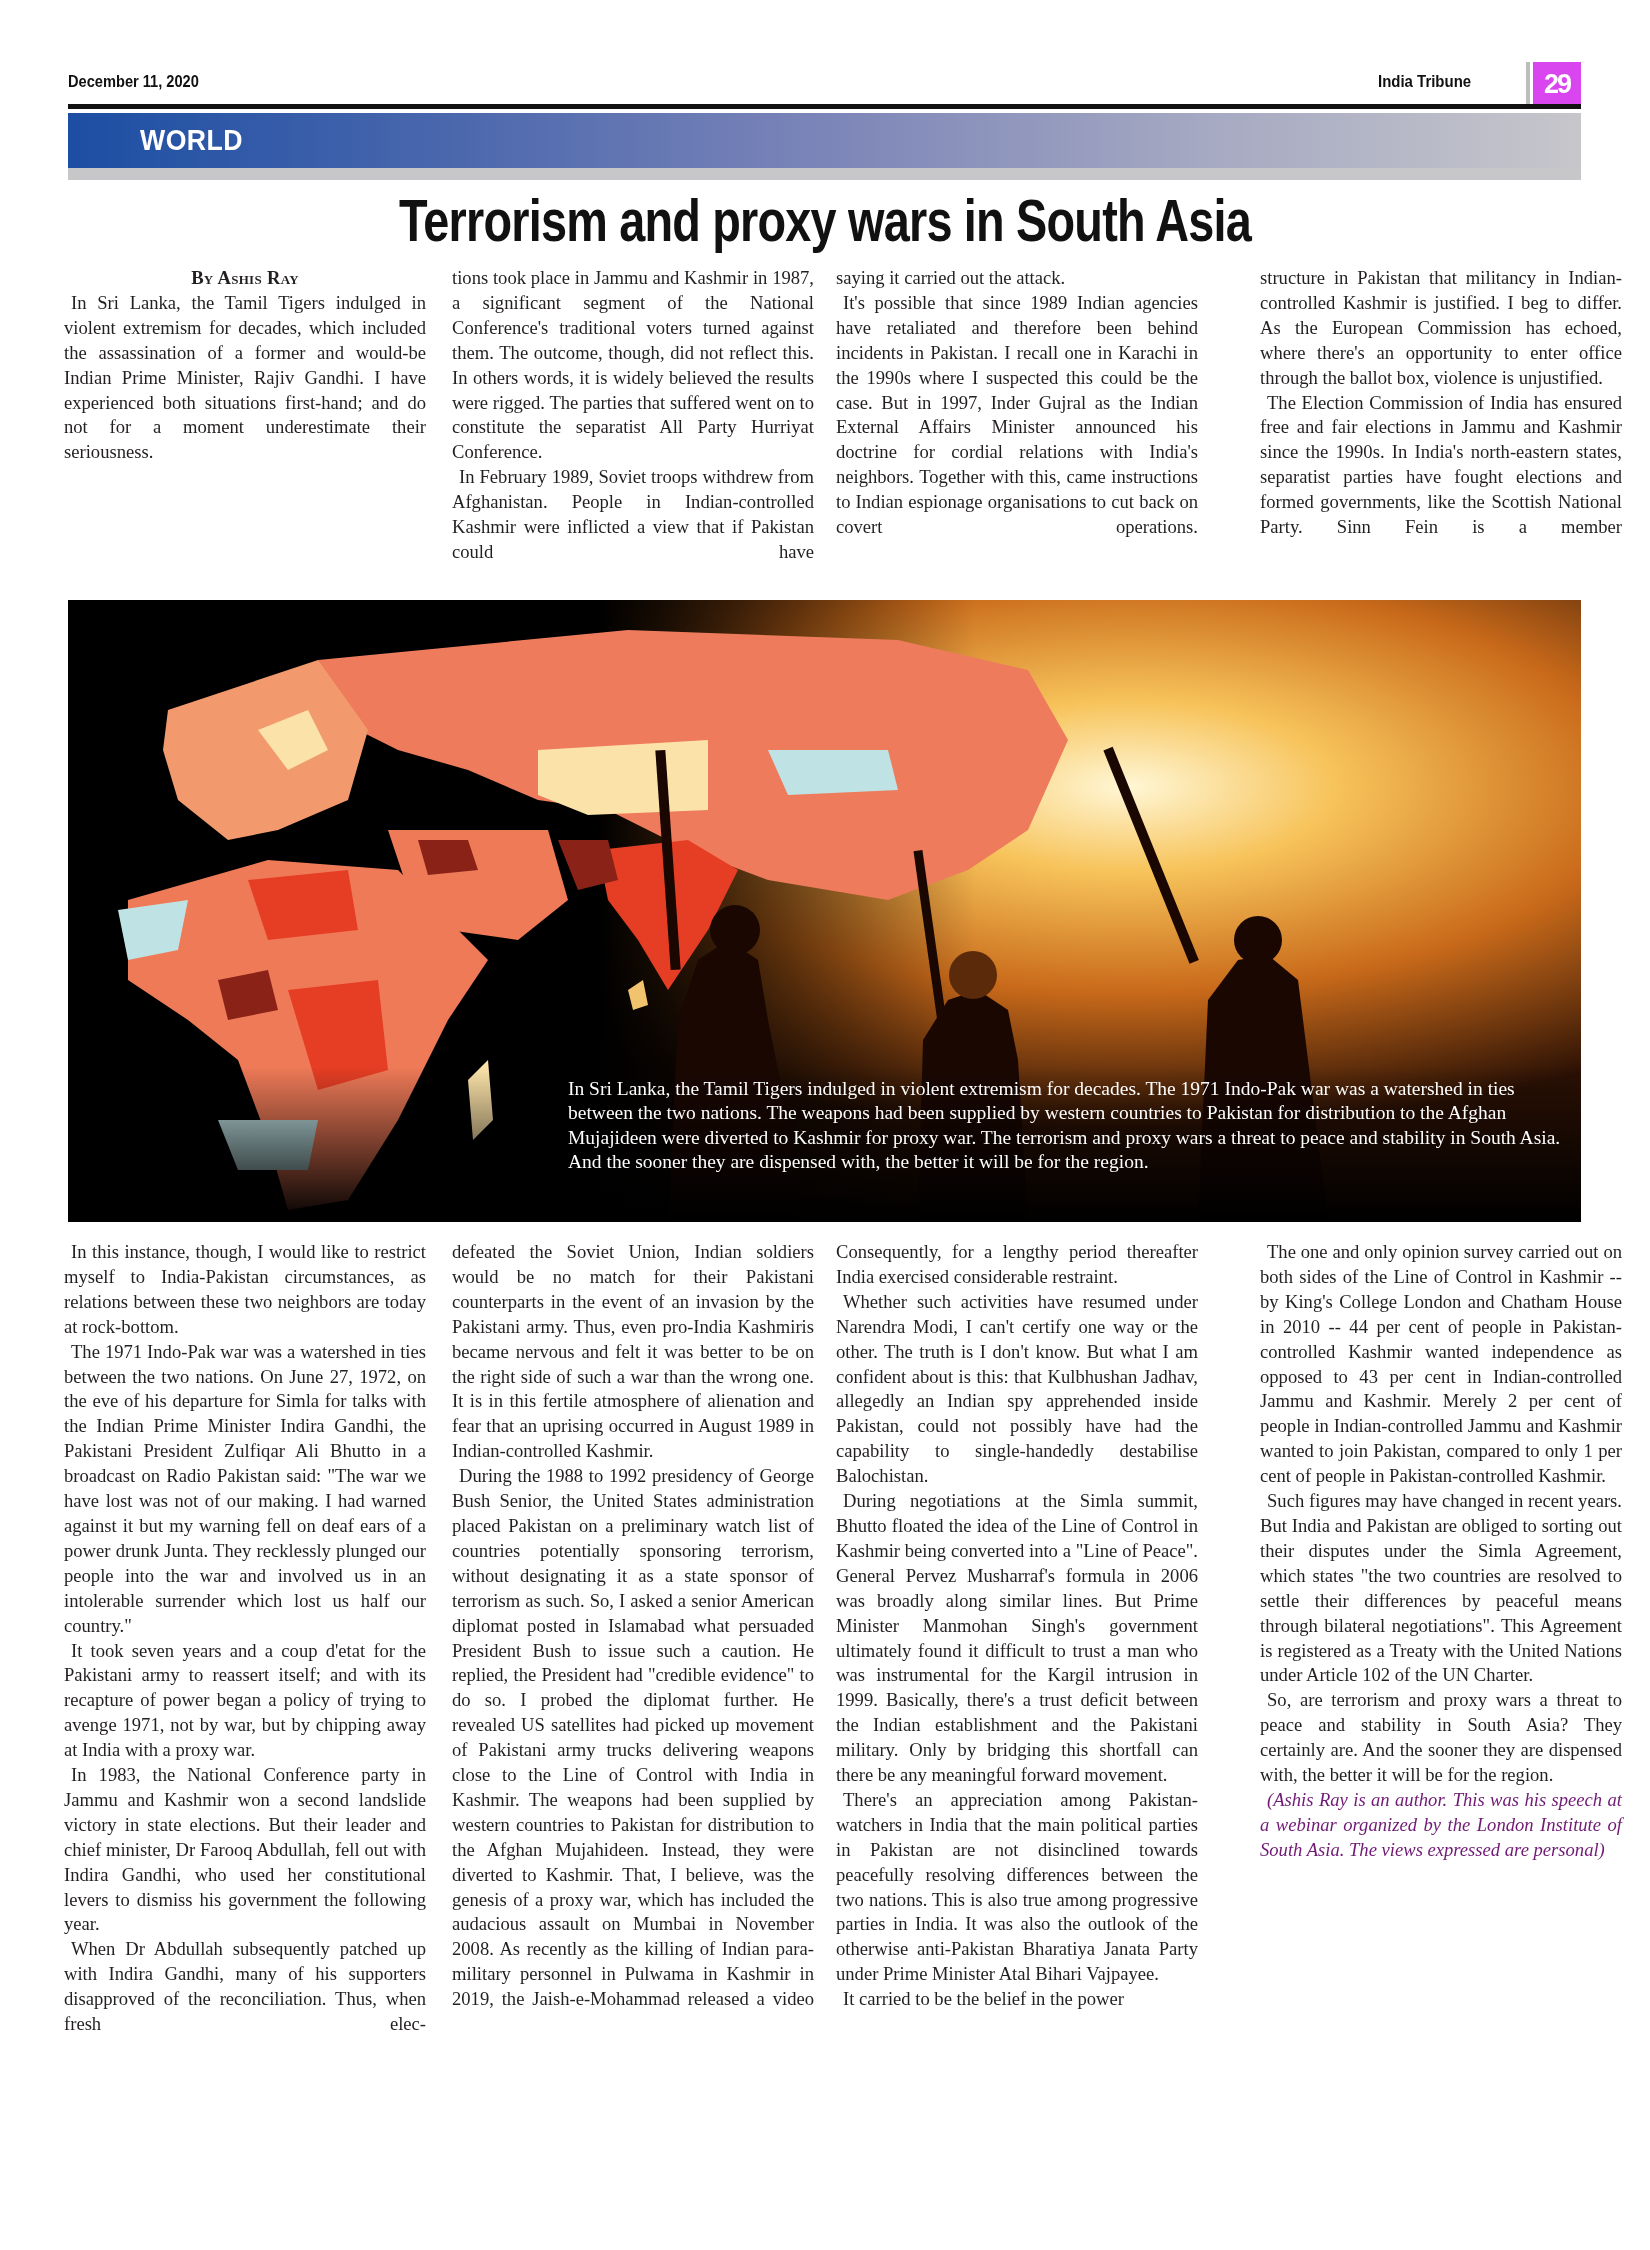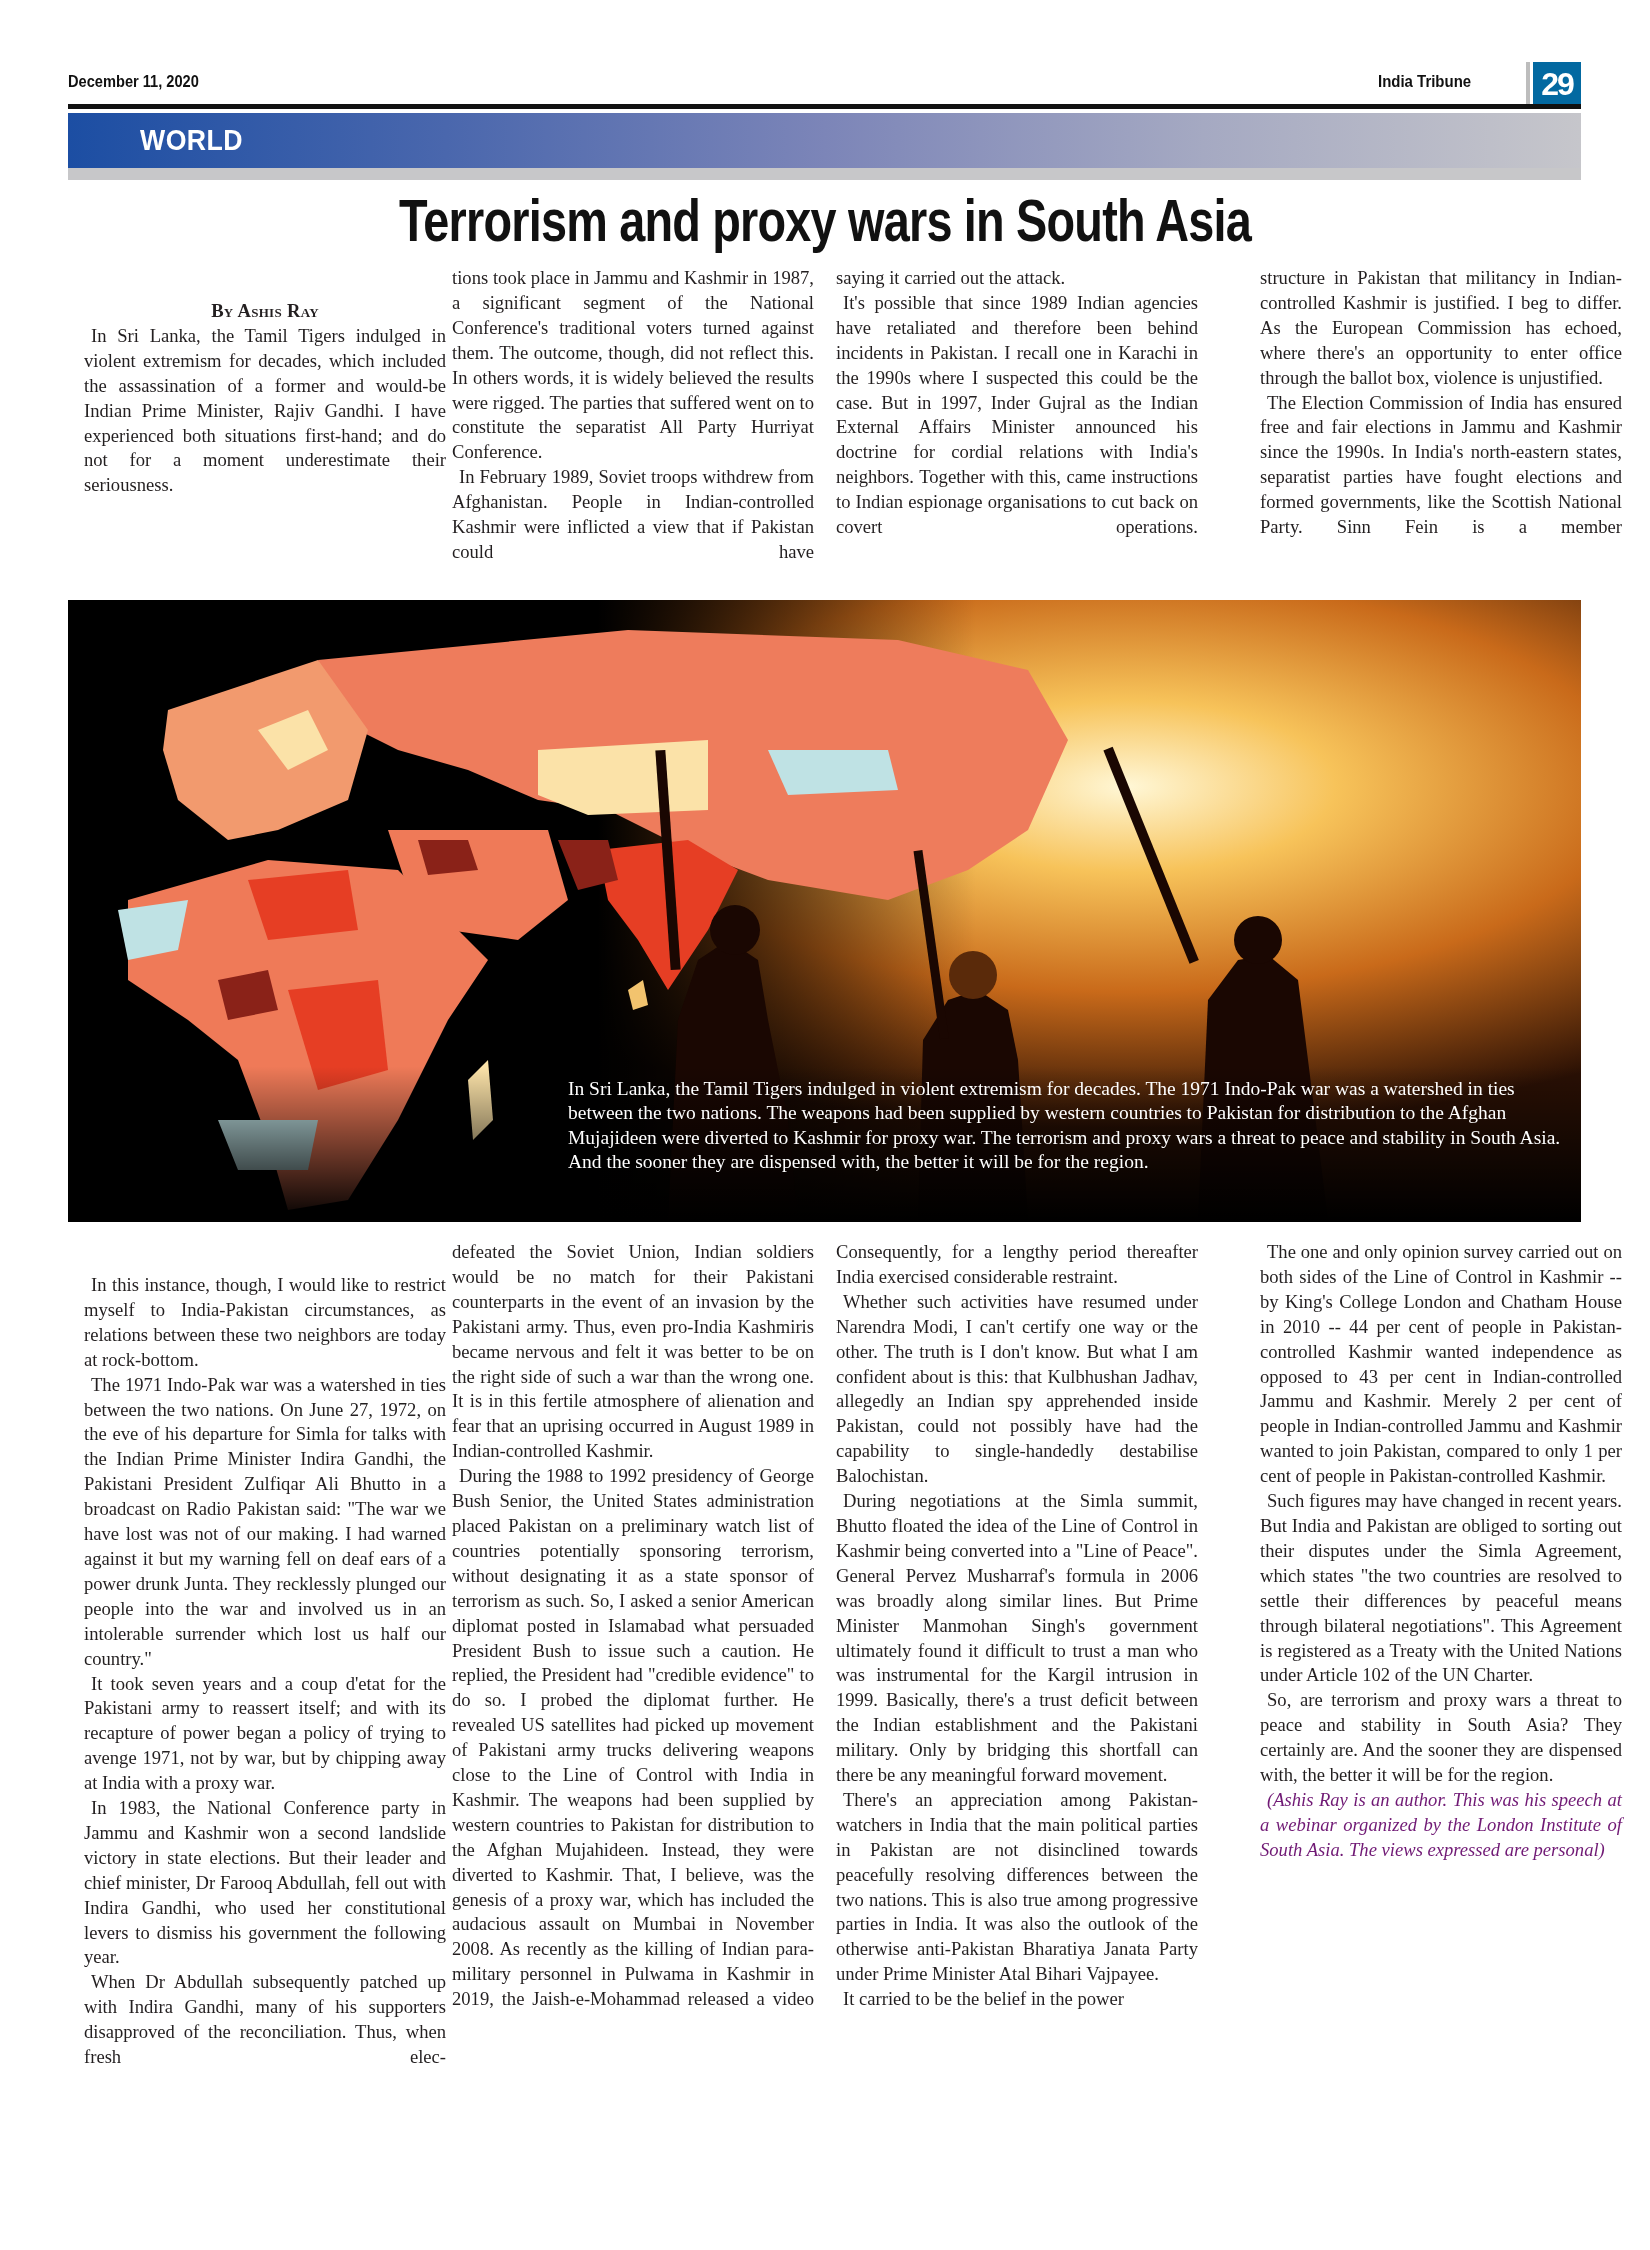--- a/index.html
+++ b/index.html
@@ -1,37 +1,37 @@
 <!DOCTYPE html>
 <html><head>
 <meta charset="utf-8">
 <style>
   html, body { margin: 0; padding: 0; background: #ffffff; }
   body { width: 1650px; height: 2250px; position: relative; overflow: hidden; font-family: "Liberation Serif", serif; color: #231f20; }
 
   .hdr-date { position: absolute; left: 68px; top: 72px; font-family: "Liberation Sans", sans-serif; font-weight: bold; font-size: 17px; transform: scaleX(0.86); transform-origin: left; color: #111; }
   .hdr-pub { position: absolute; left: 1378px; top: 72px; font-family: "Liberation Sans", sans-serif; font-weight: bold; font-size: 17px; transform: scaleX(0.88); transform-origin: left; color: #111; }
   .hdr-divider { position: absolute; left: 1526px; top: 62px; width: 4px; height: 44px; background: #bdbdbd; }
-  .hdr-page { position: absolute; left: 1533px; top: 62px; width: 48px; height: 44px; background: #0369a1; color: #fff; font-family: "Liberation Sans", sans-serif; font-weight: bold; font-size: 32px; line-height: 44px; text-align: center; letter-spacing: -2px; }
+  .hdr-page { position: absolute; left: 1533px; top: 62px; width: 48px; height: 44px; background: #d946ef; color: #fff; font-family: "Liberation Sans", sans-serif; font-weight: bold; font-size: 27px; line-height: 44px; text-align: center; letter-spacing: -2px; }
   .hdr-rule { position: absolute; left: 68px; top: 104px; width: 1513px; height: 5px; background: #111; }
 
   .section-band { position: absolute; left: 68px; top: 113px; width: 1513px; height: 55px; background: linear-gradient(90deg, #1c4ea3 0%, #4a67ad 25%, #7c85b8 50%, #a5a9c2 75%, #c6c6cb 100%); }
   .section-label { position: absolute; left: 140px; top: 124px; color: #fff; font-family: "Liberation Sans", sans-serif; font-weight: bold; font-size: 29px; letter-spacing: 0.5px; transform: scaleX(0.92); transform-origin: left; }
   .section-under { position: absolute; left: 68px; top: 168px; width: 1513px; height: 12px; background: #c7c7c9; }
 
   .headline { position: absolute; left: 0; top: 186px; width: 1650px; text-align: center; font-family: "Liberation Sans", sans-serif; font-weight: bold; font-size: 60px; color: #111; letter-spacing: -1px; transform: scaleX(0.78); transform-origin: center; }
 
   .col { position: absolute; width: 362px; font-size: 18.6px; line-height: 24.9px; text-align: justify; color: #231f20; }
   .col p { margin: 0; text-indent: 7px; }
   .col p.noindent { text-indent: 0; }
   .col p.last { text-align-last: justify; }
   .byline { text-align: center; font-weight: bold; font-variant: small-caps; font-size: 18.6px; letter-spacing: 0.3px; text-indent: 0 !important; }
   .note { font-style: italic; color: #701a75; }
 
-  .c1 { left: 84px; margin-top: 33px; } .c2 { left: 452px; } .c3 { left: 836px; } .c4 { left: 1260px; }
+  .c1 { left: 64px; } .c2 { left: 452px; } .c3 { left: 836px; } .c4 { left: 1260px; }
   .top { top: 266px; } .bottom { top: 1240px; }
 
   .photo { position: absolute; left: 68px; top: 600px; width: 1513px; height: 622px; background: #000; overflow: hidden; }
   .photo svg { position: absolute; left: 0; top: 0; width: 100%; height: 100%; }
   .caption { position: absolute; left: 500px; top: 477px; width: 1010px; color: #fff; font-size: 19.5px; line-height: 24.3px; font-family: "Liberation Serif", serif; }
 </style>
 </head>
 <body>
 
 <div class="hdr-date">December 11, 2020</div>

